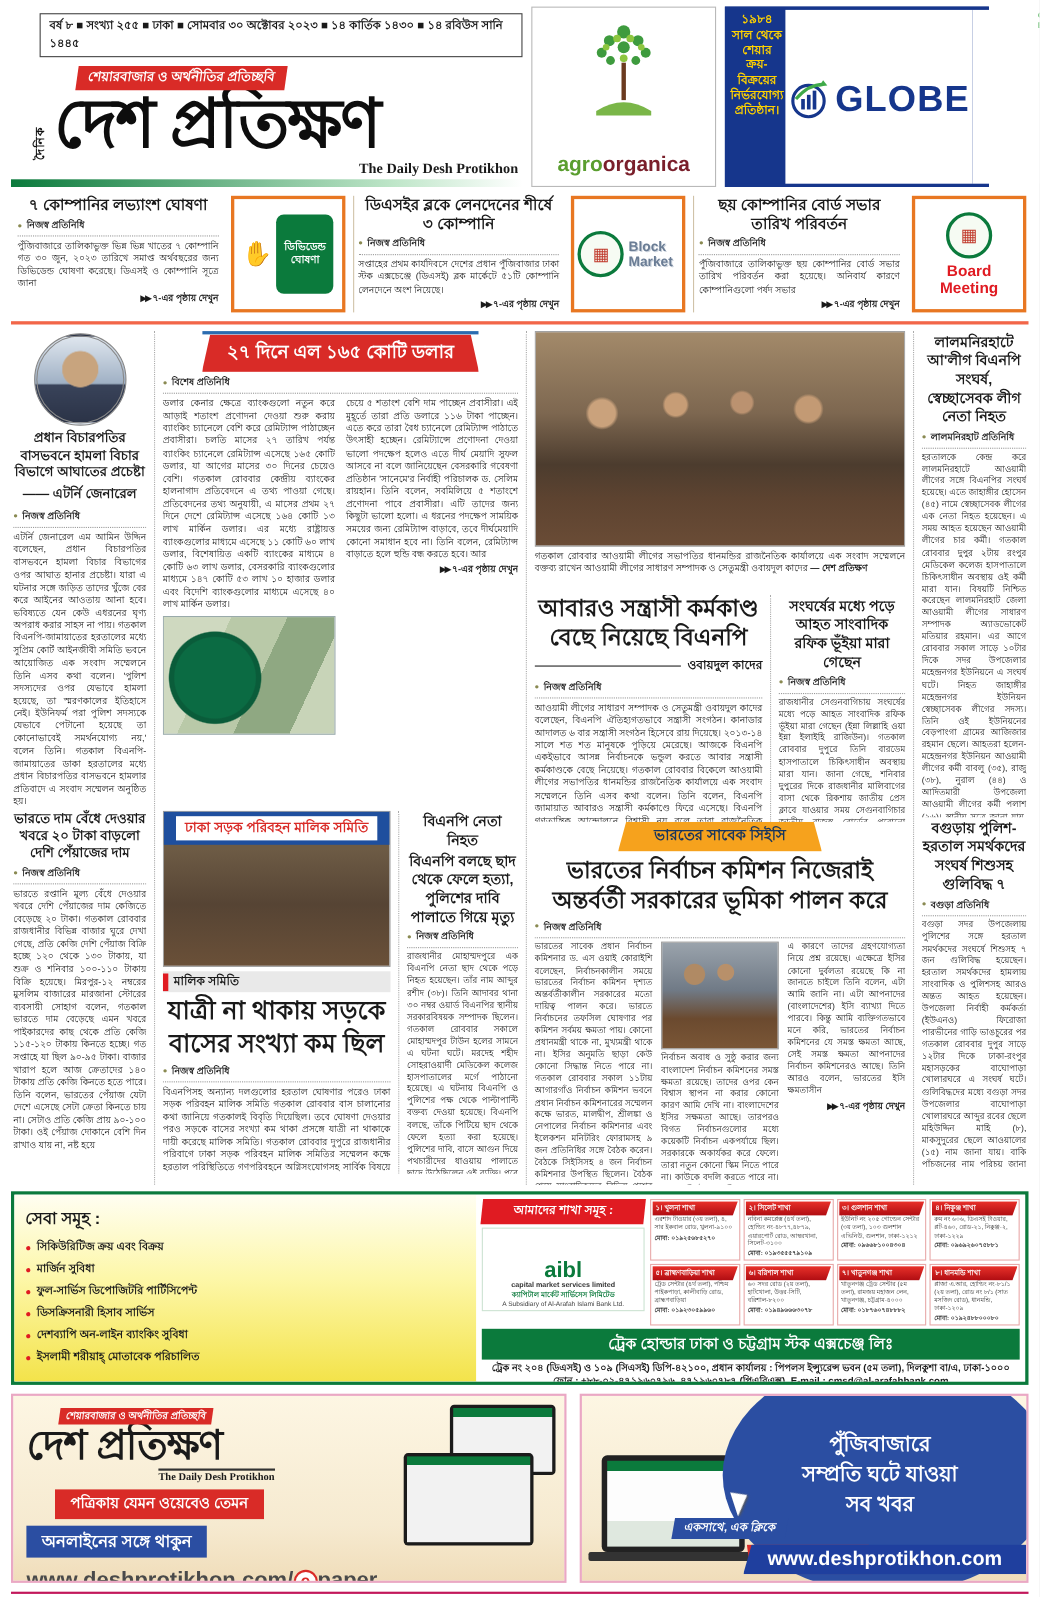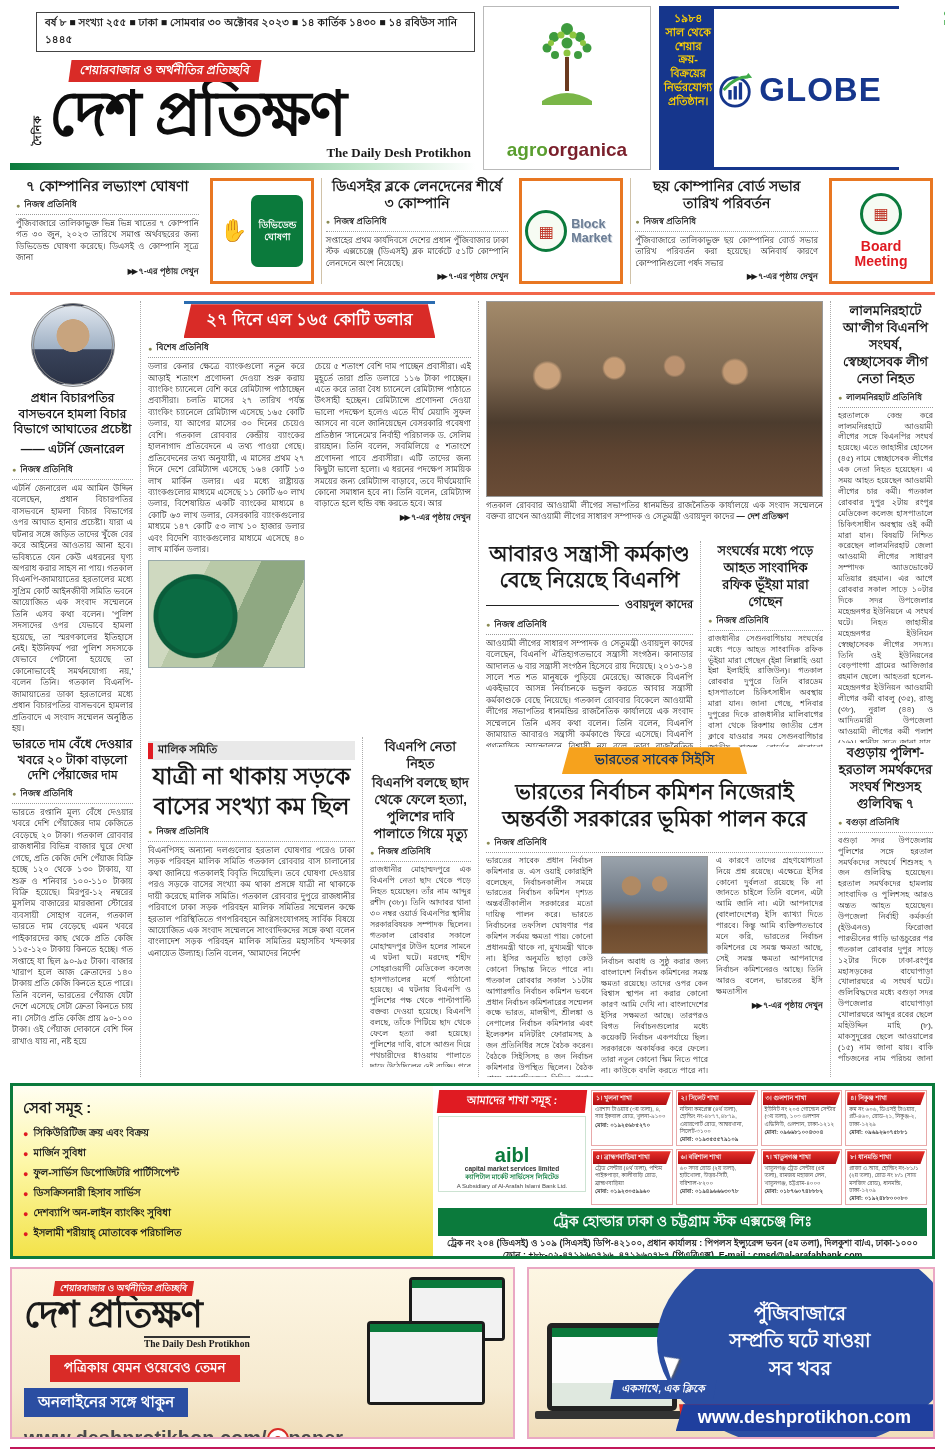--- a/index.html
+++ b/index.html
@@ -335,20 +335,23 @@
           </div>
           <div class="lead-colx">
             <div class="s-body">চেয়ে ৫ শতাংশ বেশি দাম পাচ্ছেন প্রবাসীরা। এই মুহূর্তে তারা প্রতি ডলারে ১১৬ টাকা পাচ্ছেন। এতে করে তারা বৈধ চ্যানেলে রেমিট্যান্স পাঠাতে উৎসাহী হচ্ছেন। রেমিট্যান্সে প্রণোদনা দেওয়া ভালো পদক্ষেপ হলেও এতে দীর্ঘ মেয়াদি সুফল আসবে না বলে জানিয়েছেন বেসরকারি গবেষণা প্রতিষ্ঠান 'সানেমে'র নির্বাহী পরিচালক ড. সেলিম রায়হান। তিনি বলেন, সবমিলিয়ে ৫ শতাংশে প্রণোদনা পাবে প্রবাসীরা। এটি তাদের জন্য কিছুটা ভালো হলো। এ ধরনের পদক্ষেপ সাময়িক সময়ের জন্য রেমিট্যান্স বাড়াবে, তবে দীর্ঘমেয়াদি কোনো সমাধান হবে না। তিনি বলেন, রেমিট্যান্স বাড়াতে হলে হুন্ডি বন্ধ করতে হবে। আর</div>
             <div class="more"><span class="arr">▶▶</span> <span>৭-এর পৃষ্ঠায় দেখুন</span></div>
           </div>
         </div>
       </article>
 
       <div class="band hA2 two-col">
         <article class="tc-left" style="padding-left:0;">
+          <div class="bus-photo">
+            <div class="bus-banner"><span>ঢাকা সড়ক পরিবহন মালিক সমিতি</span></div>
+          </div>
           <div class="tag">
               <span>মালিক সমিতি</span>
             </div>
           <div class="headline-bus">যাত্রী না থাকায় সড়কে বাসের সংখ্যা কম ছিল</div>
           <div class="byline">
               <span>নিজস্ব প্রতিনিধি</span>
             </div>
           <div class="dotrule"></div>
           <div class="s-body">বিএনপিসহ অন্যান্য দলগুলোর হরতাল ঘোষণার পরেও ঢাকা সড়ক পরিবহন মালিক সমিতি গতকাল রোববার বাস চালানোর কথা জানিয়ে গতকালই বিবৃতি দিয়েছিল। তবে ঘোষণা দেওয়ার পরও সড়কে বাসের সংখ্যা কম থাকা প্রসঙ্গে যাত্রী না থাকাকে দায়ী করেছে মালিক সমিতি। গতকাল রোববার দুপুরে রাজধানীর পরিবাগে ঢাকা সড়ক পরিবহন মালিক সমিতির সম্মেলন কক্ষে হরতাল পরিস্থিতিতে গণপরিবহনে অগ্নিসংযোগসহ সার্বিক বিষয়ে আয়োজিত এক সংবাদ সম্মেলনে সাংবাদিকদের সঙ্গে কথা বলেন বাংলাদেশ সড়ক পরিবহন মালিক সমিতির মহাসচিব খন্দকার এনায়েত উল্যাহ। তিনি বলেন, 'আমাদের নির্দেশ</div>
 

